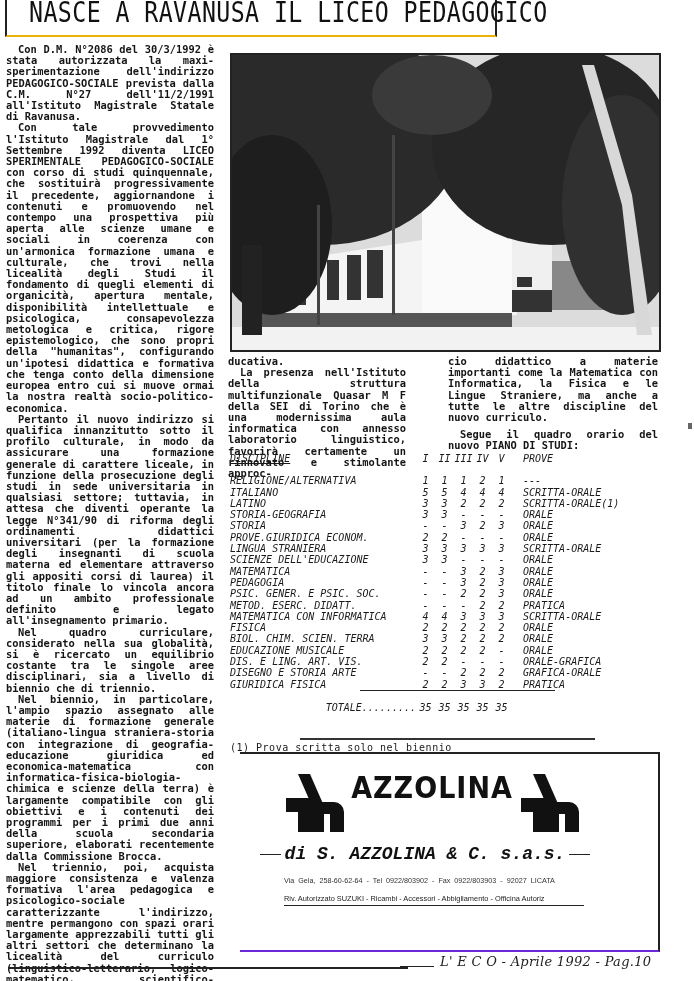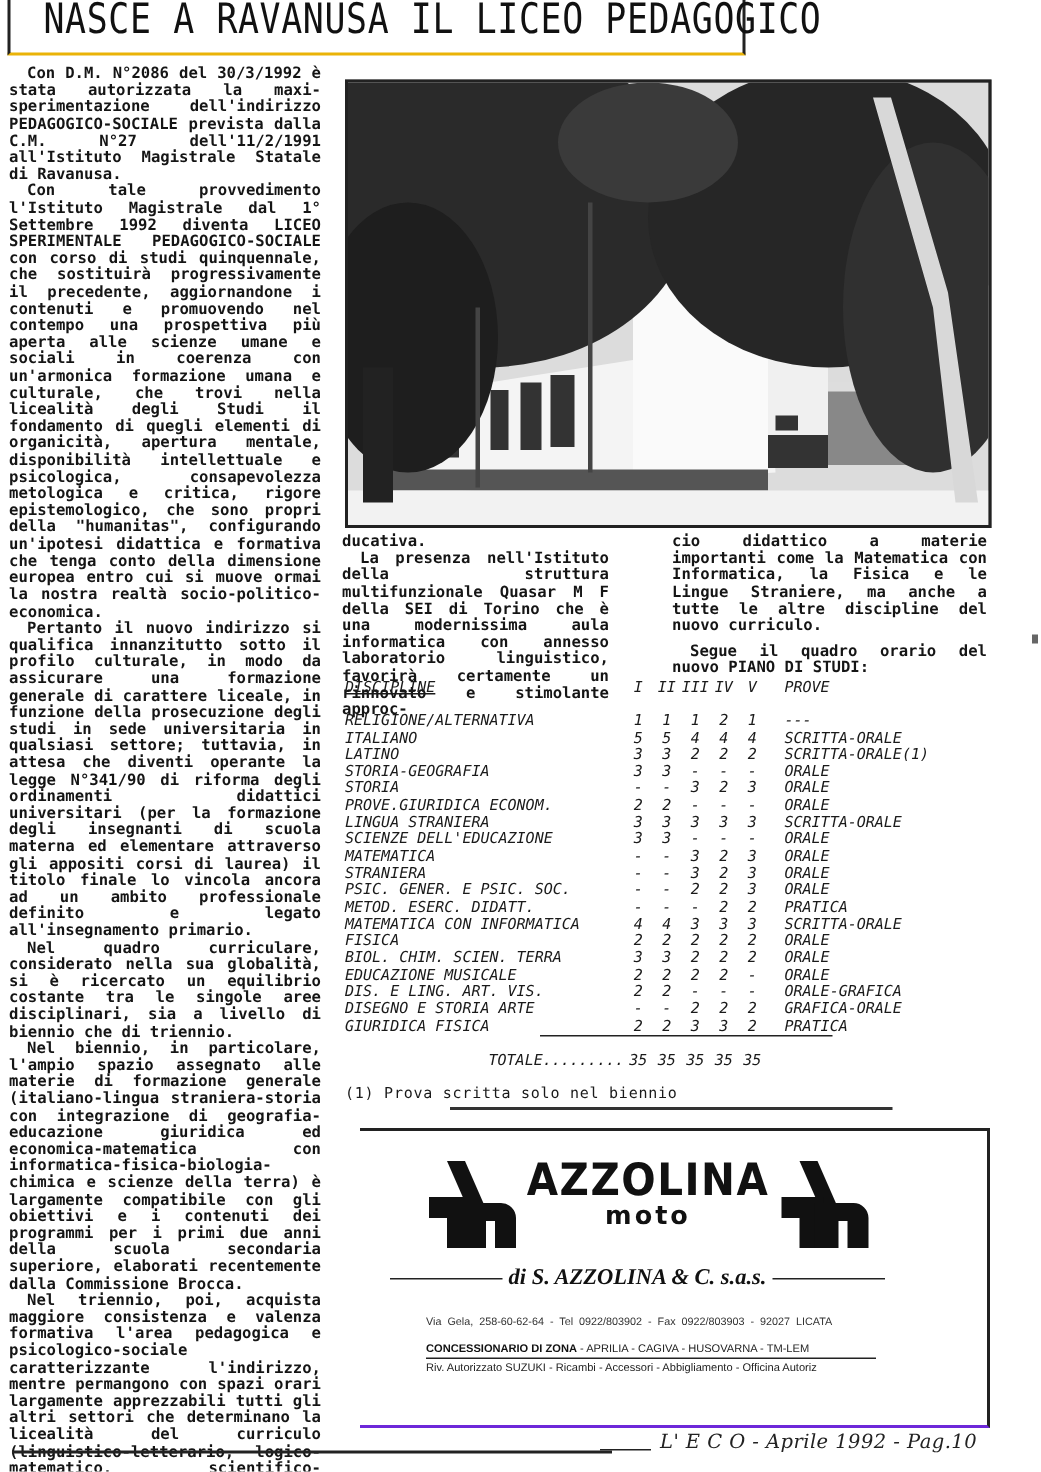--- a/index.html
+++ b/index.html
@@ -33,21 +33,21 @@
   }
   .trow { display: flex; white-space: nowrap; font-style: italic; }
   .c-disc { width: 186px; }
   .c-n { width: 19px; text-align: center; }
   .c-prove { padding-left: 12px; }
   .thead { margin-bottom: 11px; }
   .thead .c-disc { text-decoration: underline; }
   .total-row { position: relative; padding-top: 12px; }
   .total-line { position: absolute; left: 130px; top: 0; width: 195px; border-top: 1px solid #222; }
   .c-total-label { width: 186px; text-align: right; padding-right: 0; }
-  .footnote { margin-top: 11px; letter-spacing: 0.5px; }
+  .footnote { margin-top: 29px; letter-spacing: 0.5px; }
   .sep-line { position: absolute; left: 300px; top: 738px; width: 295px; border-top: 2px solid #333; }
   .ad {
     position: absolute; left: 240px; top: 752px; width: 418px; height: 196px;
     border-top: 2px solid #222; border-right: 2px solid #222; border-bottom: 2px solid #6d28d9;
     font-family: "Liberation Sans", sans-serif;
   }
   .logo-mark { position: absolute; width: 62px; height: 62px; }
   .logo-left { left: 44px; top: 18px; }
   .logo-right { left: 279px; top: 18px; }
   .brand-name {
@@ -57,21 +57,21 @@
   }
   .brand-sub {
     position: absolute; left: 108px; top: 47px; width: 168px; text-align: center;
     font-family: "DejaVu Sans", sans-serif; font-weight: 900; font-size: 17px; letter-spacing: 2px; color: #111;
   }
   .ad-company {
     position: absolute; left: 20px; top: 90px; width: 330px; display: flex; align-items: center;
   }
   .ad-company .dash { flex: 1; border-top: 1px solid #222; }
   .ad-company span {
-    font-family: Liberation Serif, serif; font-style: italic; font-weight: bold; font-size: 15px; padding: 0 4px; color: #111;
+    font-family: Liberation Mono, monospace; font-style: italic; font-weight: bold; font-size: 18px; padding: 0 4px; color: #111;
   }
   .ad-address {
     position: absolute; left: 44px; top: 122px; width: 300px; font-size: 7.2px; color: #333;
     padding-bottom: 20px; border-bottom: 1px solid #222; word-spacing: 2px;
   }
   .ad-lines { position: absolute; left: 44px; top: 138px; width: 320px; font-size: 7.4px; line-height: 13px; color: #222; }
   .ad-lines b { color: #111; }
   .ad-lines .yamaha { font-family: "Liberation Serif", serif; font-style: italic; font-weight: bold; font-size: 13px; letter-spacing: 1px; }
   .bottom-rule { position: absolute; left: 8px; top: 967px; width: 400px; border-top: 2px solid #222; }
   .footer-rule { position: absolute; left: 400px; top: 966px; width: 34px; border-top: 1px solid #222; }
@@ -226,21 +226,21 @@
       <div class="trow">
         <span class="c-disc">MATEMATICA</span>
         <span class="c-n">-</span>
         <span class="c-n">-</span>
         <span class="c-n">3</span>
         <span class="c-n">2</span>
         <span class="c-n">3</span>
         <span class="c-prove">ORALE</span>
       </div>
       <div class="trow">
-        <span class="c-disc">STRANIERA</span>
+        <span class="c-disc">PEDAGOGIA</span>
         <span class="c-n">-</span>
         <span class="c-n">-</span>
         <span class="c-n">3</span>
         <span class="c-n">2</span>
         <span class="c-n">3</span>
         <span class="c-prove">ORALE</span>
       </div>
       <div class="trow">
         <span class="c-disc">PSIC. GENER. E PSIC. SOC.</span>
         <span class="c-n">-</span>
@@ -337,34 +337,32 @@
 
 <div class="sep-line"></div>
 
 <div class="ad">
   <svg class="logo-mark logo-left" viewBox="0 0 62 62">
     <polygon points="14,2 26,2 40,34 28,34" fill="#111"></polygon>
     <polygon points="2,26 30,26 30,60 14,60 14,40 2,40" fill="#111"></polygon>
     <path d="M24,30 h26 a10,10 0 0 1 10,10 v20 h-14 v-18 h-6 v18 h-16 z" fill="#111"></path>
   </svg>
   <div class="brand-name">AZZOLINA</div>
-  <div class="brand-sub">moto</div>
   <svg class="logo-mark logo-right" viewBox="0 0 62 62">
     <polygon points="14,2 26,2 40,34 28,34" fill="#111"></polygon>
     <polygon points="2,26 30,26 30,60 14,60 14,40 2,40" fill="#111"></polygon>
     <path d="M24,30 h26 a10,10 0 0 1 10,10 v20 h-14 v-18 h-6 v18 h-16 z" fill="#111"></path>
   </svg>
   <div class="ad-company">
     <div class="dash"></div>
     <span>di S. AZZOLINA &amp; C. s.a.s.</span>
     <div class="dash"></div>
   </div>
   <div class="ad-address">Via Gela, 258-60-62-64  -  Tel 0922/803902 - Fax 0922/803903  -  92027 LICATA</div>
   <div class="ad-lines">
-    <div><b>CONCESSIONARIO DI ZONA</b><span> - APRILIA - CAGIVA - HUSOVARNA - TM-LEM</span></div>
     <div>Riv. Autorizzato SUZUKI - Ricambi - Accessori - Abbigliamento - Officina Autoriz</div>
   </div>
 </div>
 
 <div class="bottom-rule"></div>
 <div class="footer-rule"></div>
 <div class="footer">L' E C O - Aprile 1992 - Pag.10</div>
 <div class="edge-mark"></div>
 
 </body></html>

